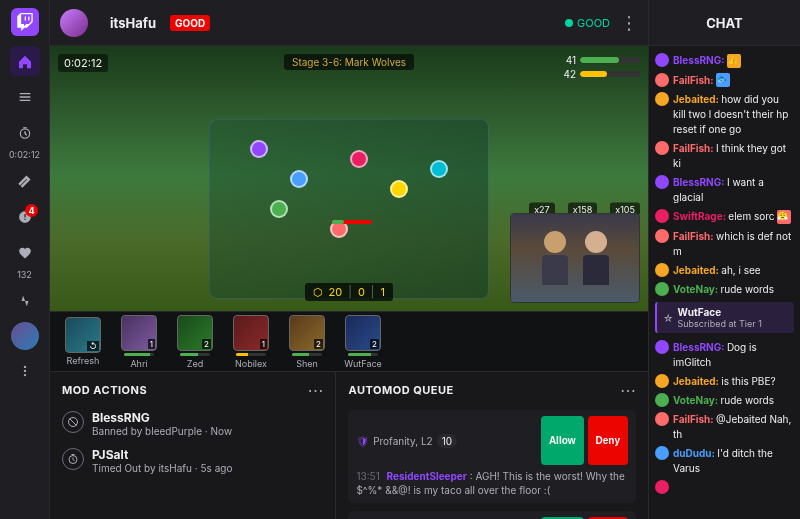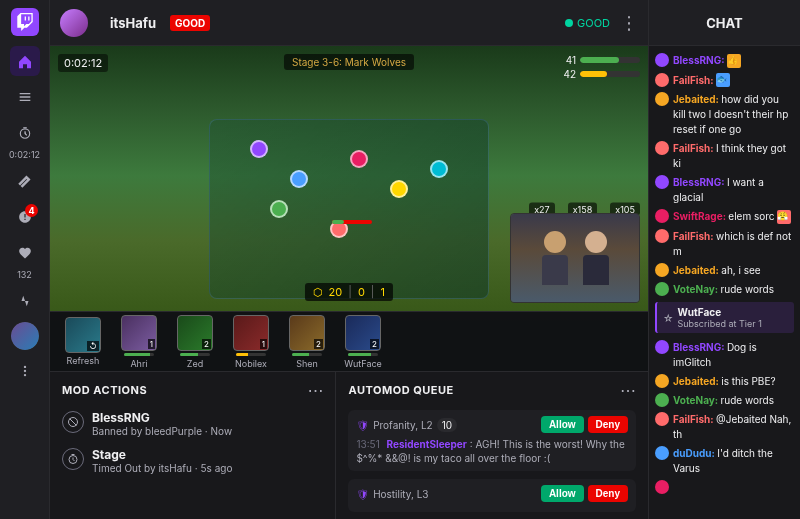--- a/index.html
+++ b/index.html
@@ -490,21 +490,21 @@
       padding: 3px 8px;
       font-size: 10px;
       font-weight: bold;
       cursor: pointer;
     }
     .btn-deny {
       background: #eb0400;
       color: #fff;
       border: none;
       border-radius: 4px;
-      padding: 3px 8px;
+      padding: 19px 8px;
       font-size: 10px;
       font-weight: bold;
       cursor: pointer;
     }
     .automod-message {
       font-size: 10px;
       color: #adadb8;
       line-height: 1.4;
     }
     .automod-message .username {
@@ -850,21 +850,21 @@
 
       <div class="mod-item">
         <div class="mod-item-icon">
           <svg viewBox="0 0 24 24" fill="none" stroke="#adadb8" stroke-width="2">
               <circle cx="12" cy="13" r="8"></circle>
               <path d="M12 9v4l3 3"></path>
               <path d="M9 3h6"></path>
             </svg>
         </div>
         <div class="mod-item-info">
-          <div class="mod-item-name">Stage</div>
+          <div class="mod-item-name">PJSalt</div>
           <div class="mod-item-detail">
             <span>Timed Out by itsHafu</span>
             <span> · </span>
             <span>5s ago</span>
           </div>
         </div>
       </div>
     </div>
 
     <div id="automod-queue">

